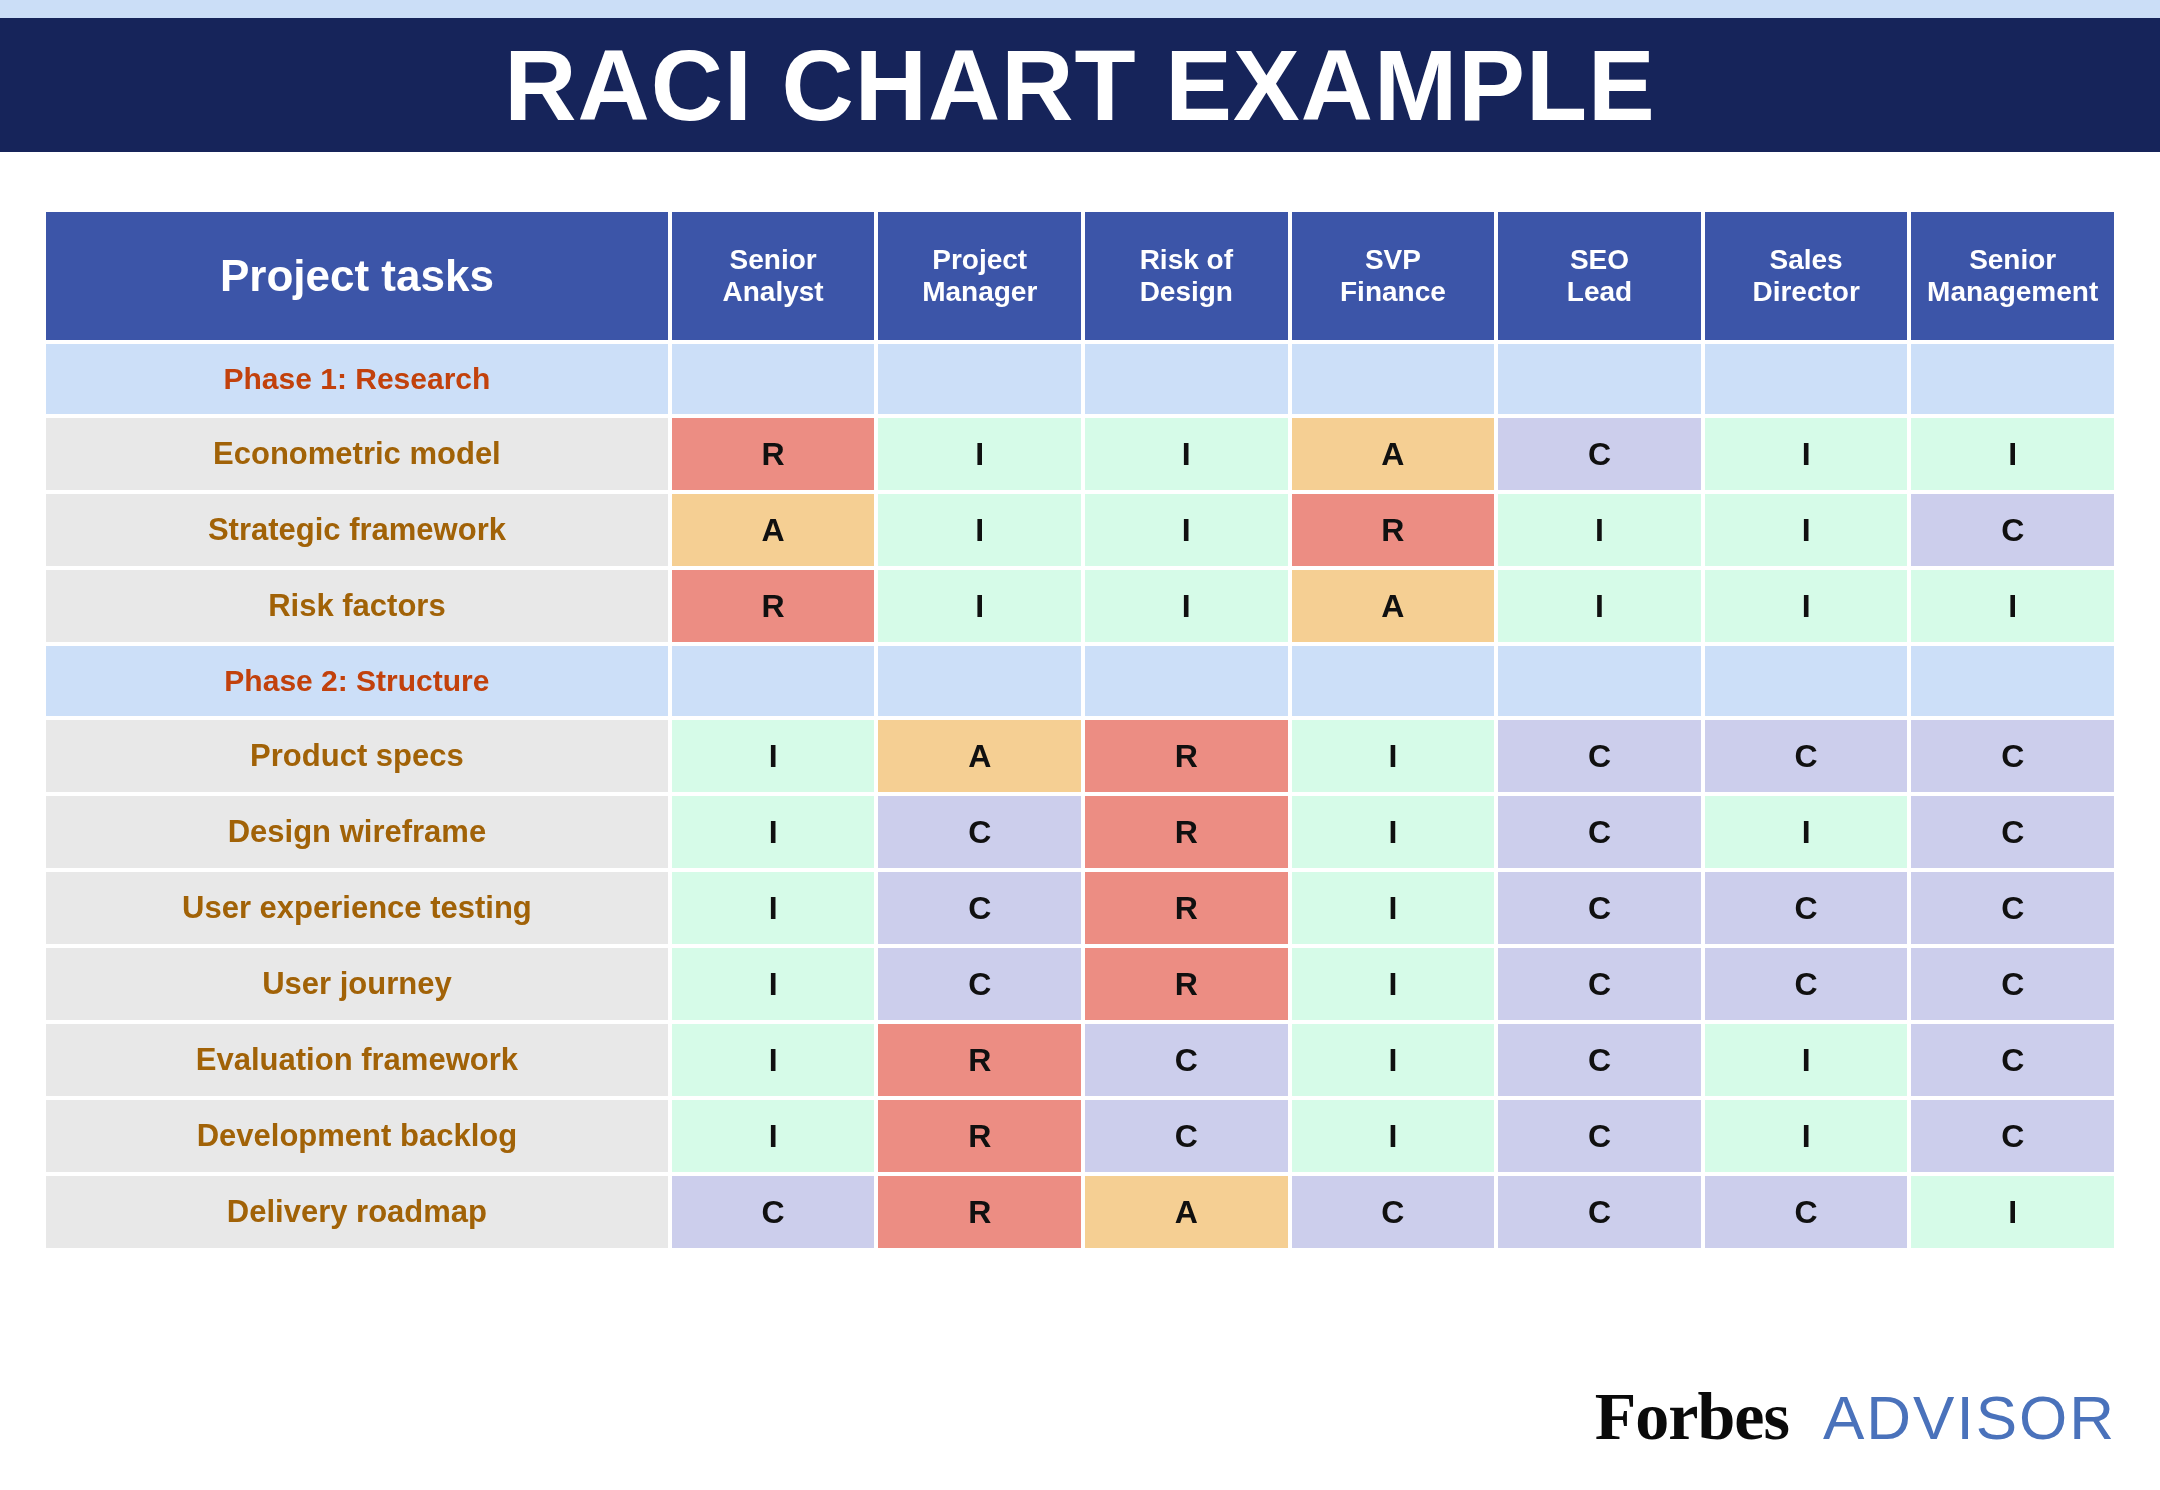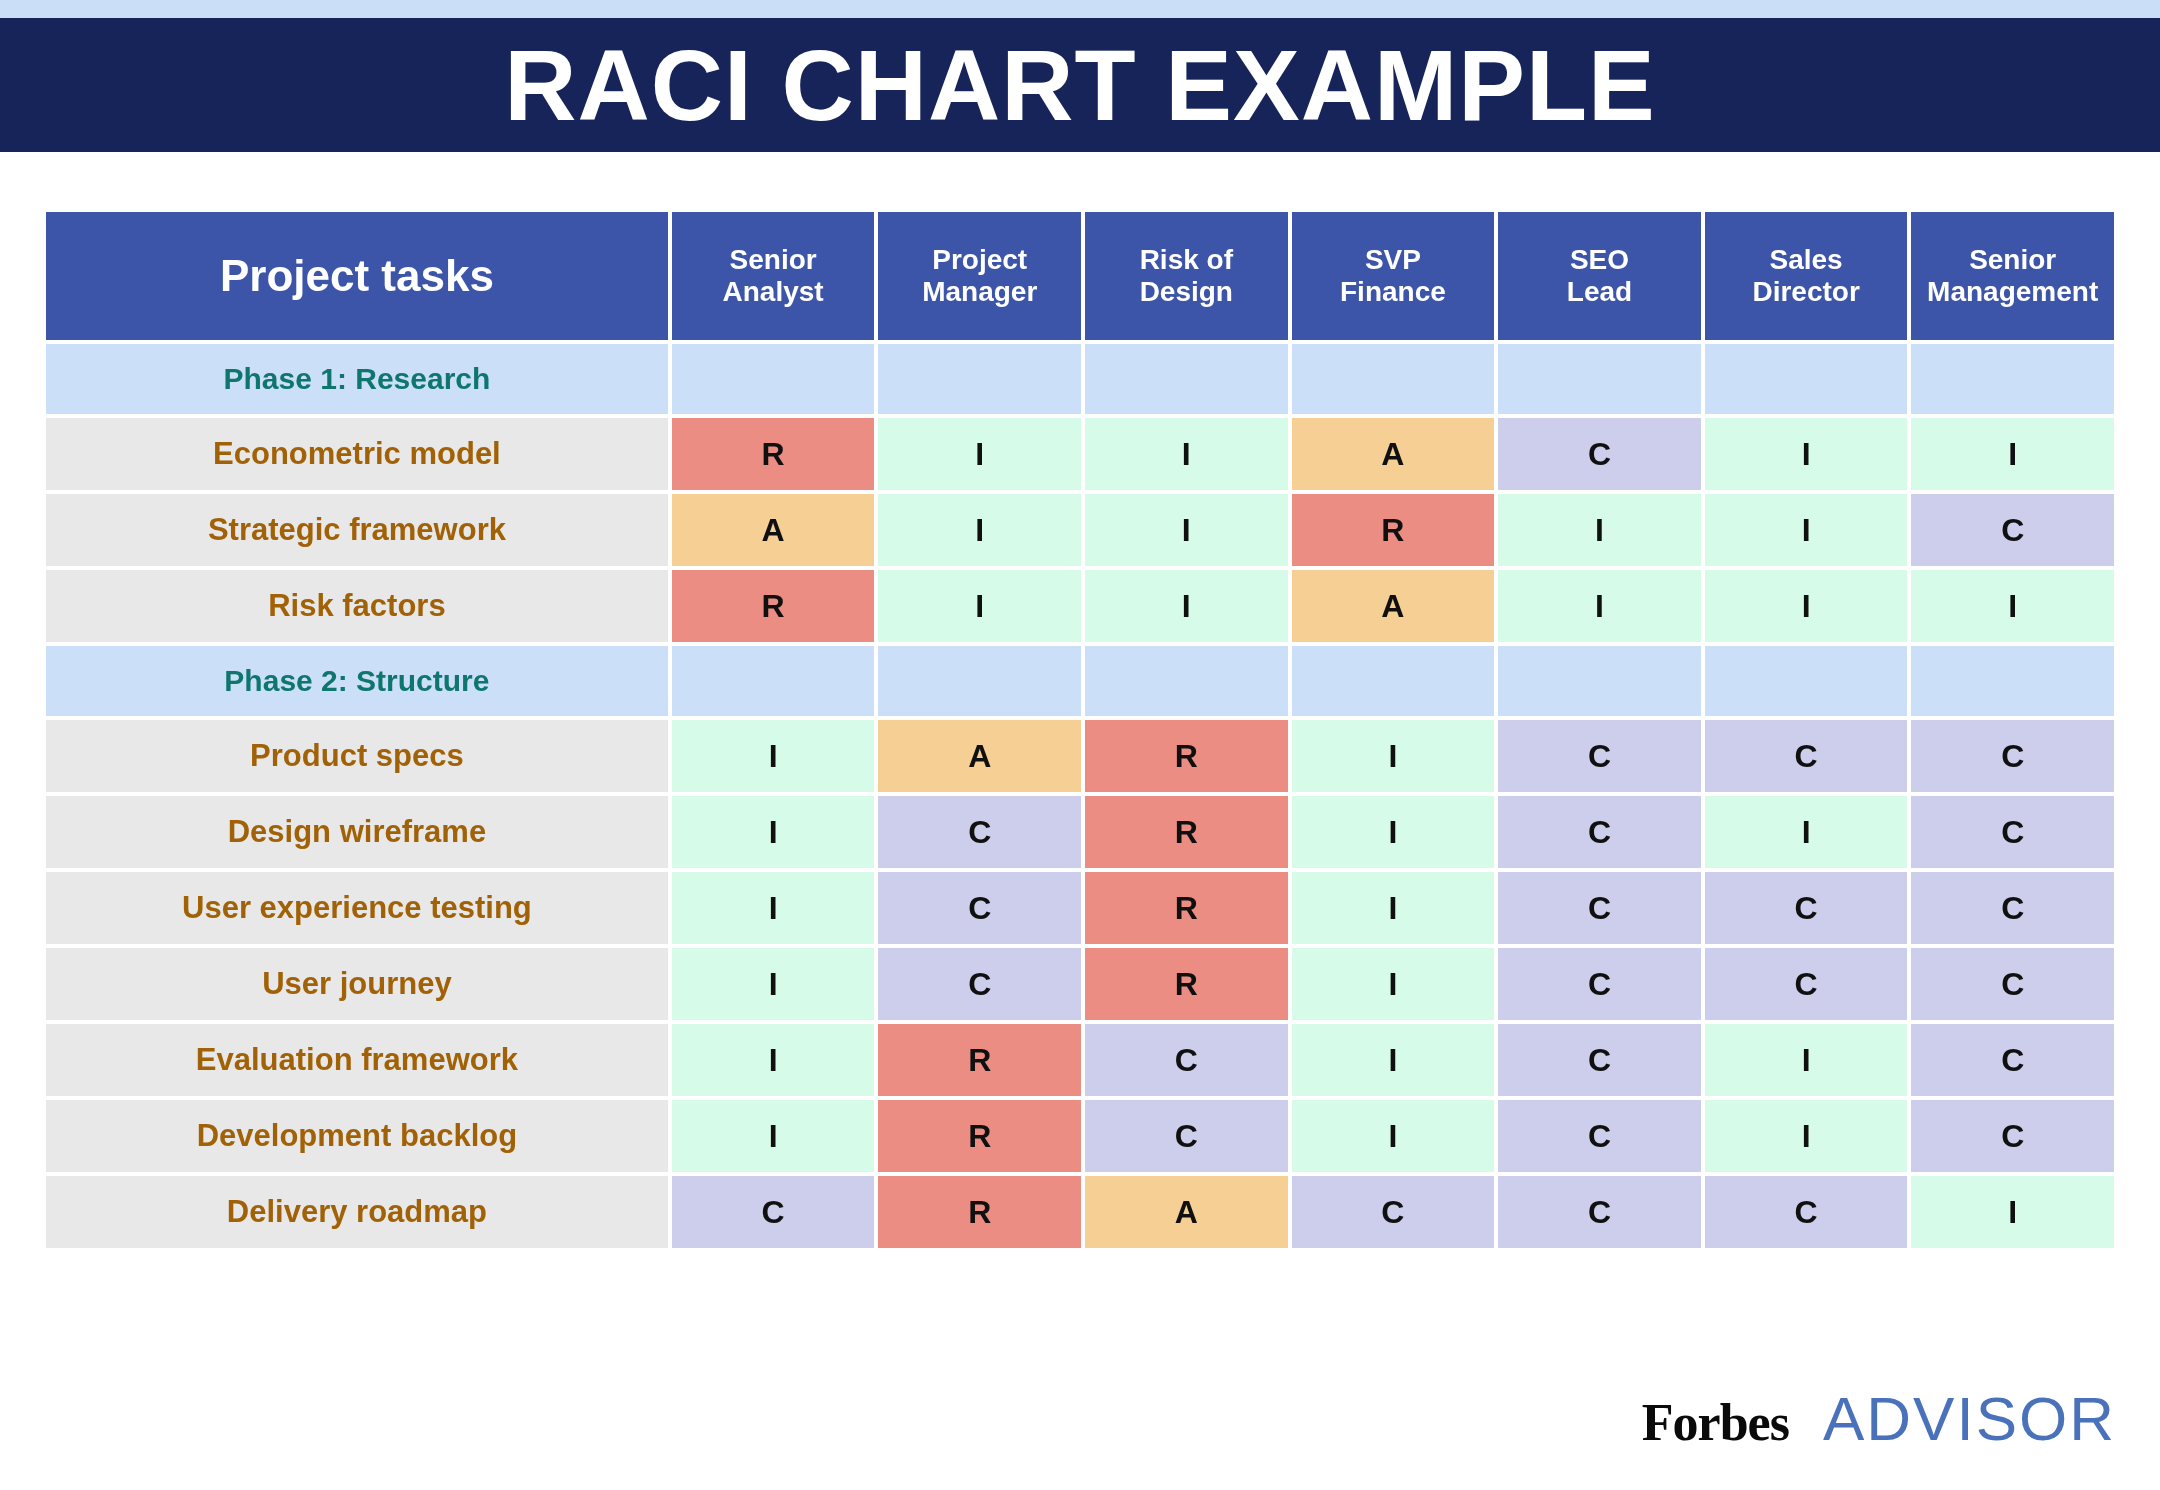--- a/index.html
+++ b/index.html
@@ -74,21 +74,21 @@
     line-height: 1.1;
     margin-left: 12px;
   }
 
   
   td.phase-label {
     background: #ccdff8;
     height: 70px;
     font-size: 30px;
     font-weight: bold;
-    color: #0f766e;
+    color: #c2410c;
   }
   td.phase-blank {
     background: #ccdff8;
     height: 70px;
   }
 
   
   td.task-name {
     background: #e8e8e8;
     height: 72px;
@@ -112,21 +112,21 @@
     position: absolute;
     right: 44px;
     bottom: 40px;
     display: flex;
     align-items: baseline;
     gap: 18px;
   }
   #forbes-word {
     font-family: "Liberation Serif", serif;
     font-weight: bold;
-    font-size: 52px;
+    font-size: 68px;
     color: #0a0a0a;
     letter-spacing: -1px;
     line-height: 1;
   }
   #advisor-word {
     font-family: "Liberation Sans", sans-serif;
     font-weight: normal;
     font-size: 62px;
     color: #4a72bb;
     letter-spacing: 2px;

